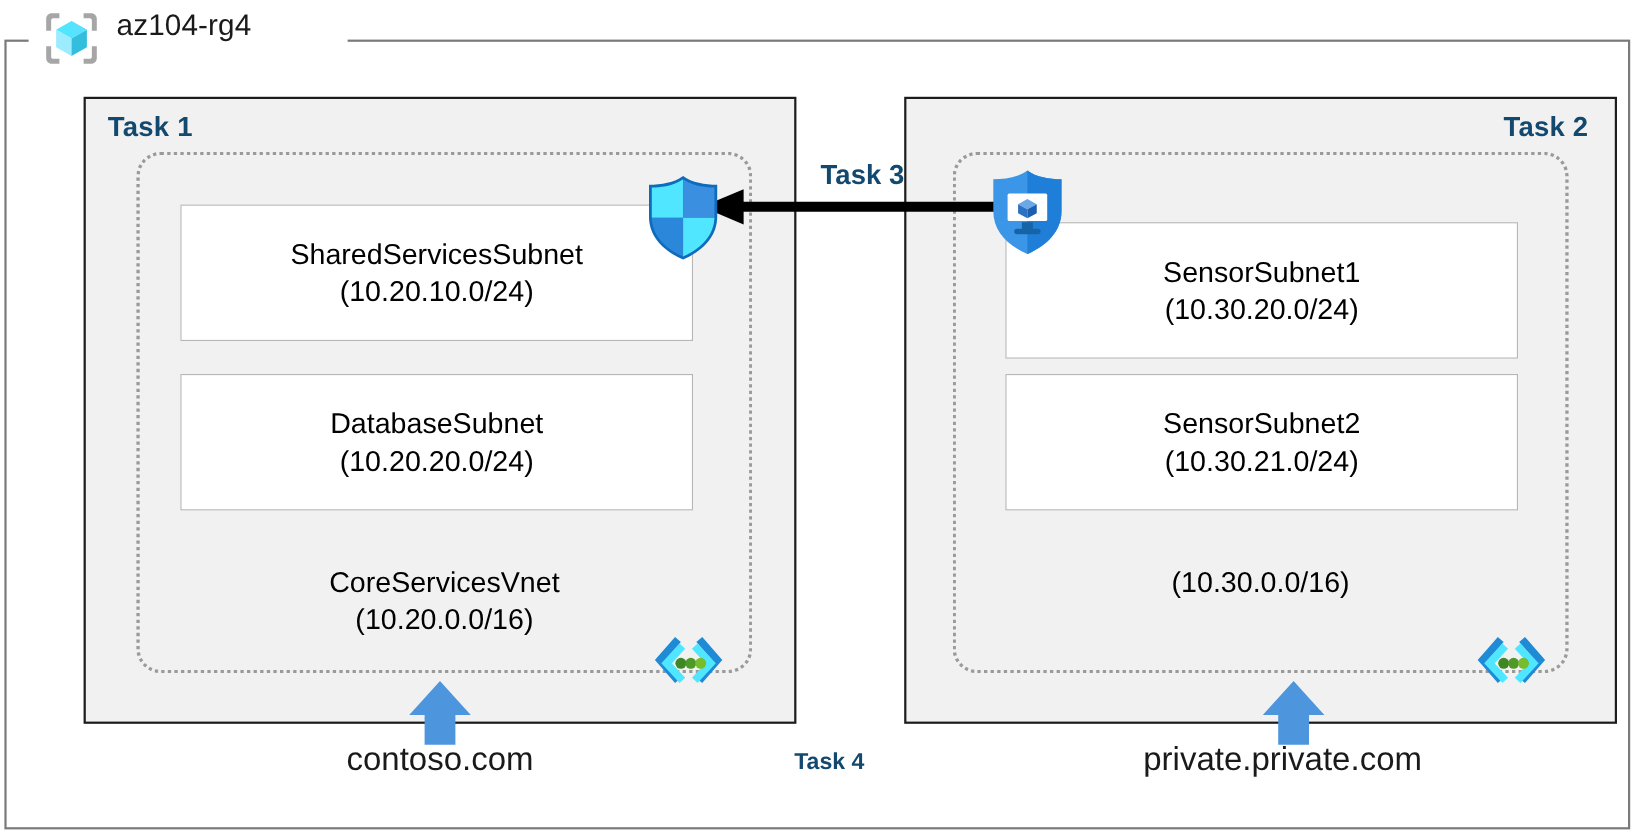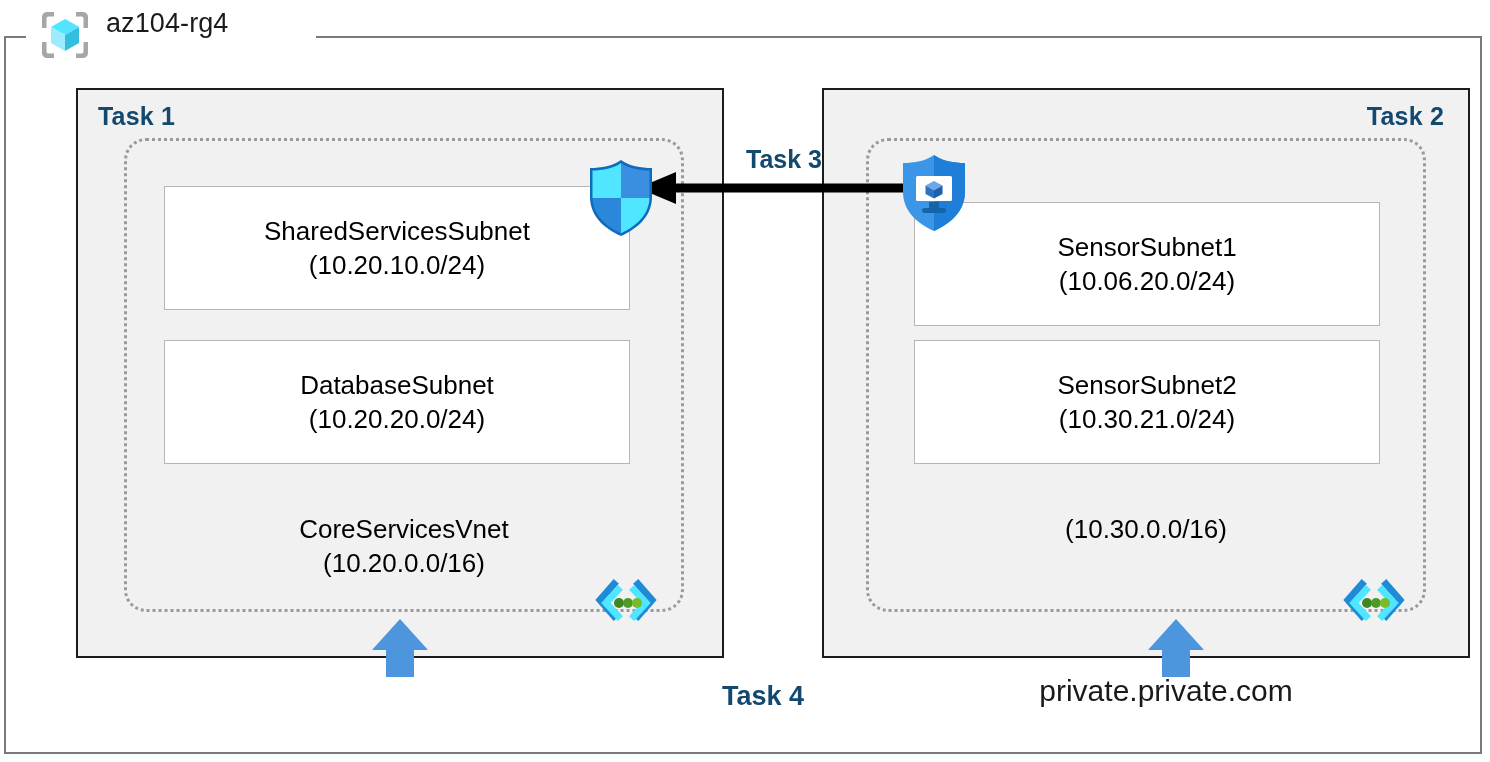--- a/index.html
+++ b/index.html
@@ -147,21 +147,21 @@
     font-size: 25px;
     font-weight: bold;
     color: #13496f;
     z-index: 7;
     padding-left: 24px;
   }
   #task4-label {
     position: absolute;
     left: 722px;
     top: 681px;
-    font-size: 27px;
+    font-size: 21px;
     font-weight: bold;
     color: #13496f;
   }
 
   
   .dns-arrow { position: absolute; width: 60px; height: 62px; z-index: 5; }
   #dns1-arrow { left: 370px;  top: 617px; }
   #dns2-arrow { left: 1146px; top: 617px; }
 
   .dns-label {
@@ -247,30 +247,31 @@
         <rect x="38" y="41" width="38" height="41" fill="#50e6ff"></rect>
       </g>
     </svg>
   </span>
 
   <span class="dns-arrow" id="dns1-arrow">
     <svg width="60" height="62" viewBox="0 0 60 62">
       <path d="M30 2 L58 33 L44 33 L44 60 L16 60 L16 33 L2 33 Z" fill="#4d96dd"></path>
     </svg>
   </span>
+  <span class="dns-label" id="dns1-label">contoso.com</span>
 
   <div class="task-box" id="task2-box">
     <span class="task-label" id="task2-label">Task 2</span>
   </div>
 
   <div class="vnet-box" id="vnet2-box"></div>
 
   <div class="subnet-box" id="subnet-b1">
     <span class="subnet-name">SensorSubnet1</span>
-    <span class="subnet-cidr">(10.06.20.0/24)</span>
+    <span class="subnet-cidr">(10.30.20.0/24)</span>
   </div>
 
   <div class="subnet-box" id="subnet-b2">
     <span class="subnet-name">SensorSubnet2</span>
     <span class="subnet-cidr">(10.30.21.0/24)</span>
   </div>
 
   <div class="vnet-caption" id="vnet2-caption">
     <div class="vnet-cidr">(10.30.0.0/16)</div>
   </div>

